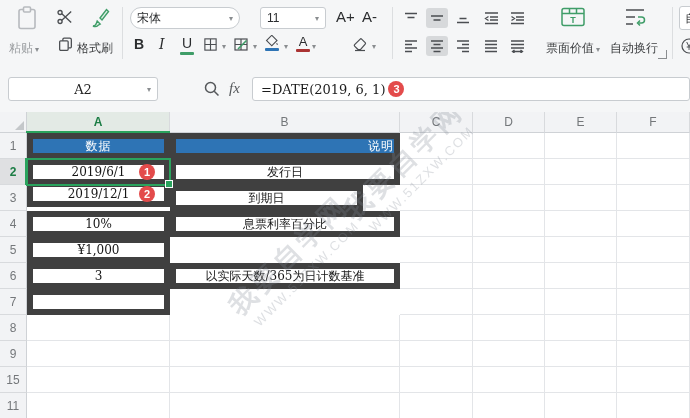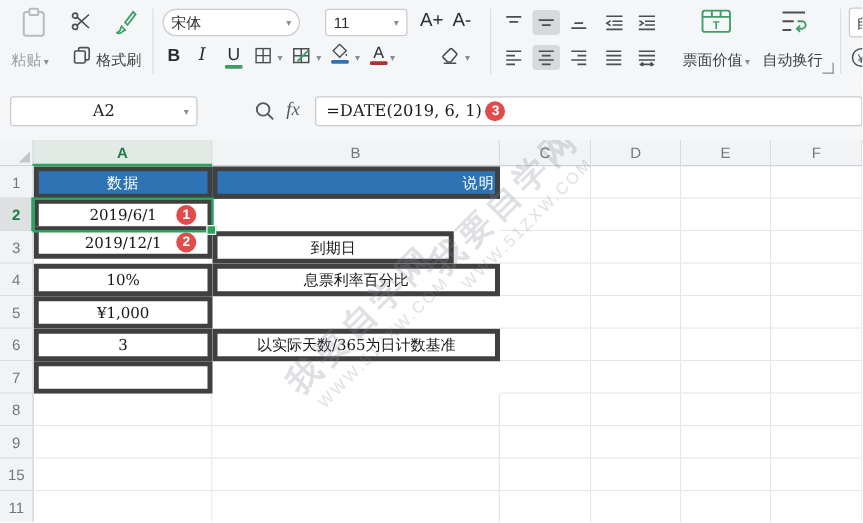--- a/index.html
+++ b/index.html
@@ -57,21 +57,21 @@
             border-right:1px solid #cfd2d6;border-bottom:1px solid #d8dadd;
             display:flex;align-items:center;justify-content:center;
             font-size:12px;color:#74777a;z-index:2;}
   .g-rowhdr.sel{background:#dfe0e2;color:#1c7d45;font-weight:bold;}
   .g-rowhdr.sel::after{content:"";position:absolute;top:-1px;bottom:-1px;right:-1px;
                        width:2px;background:#2aa35d;}
   .g-cell{position:absolute;box-sizing:border-box;background:#fff;
           border-right:1px solid #e3e5e8;border-bottom:1px solid #e3e5e8;
           display:flex;align-items:center;justify-content:center;
           font:12px "DejaVu Serif",serif;color:#161616;z-index:1;}
-  .g-cell.tbl{border:4px solid #404040;}
+  .g-cell.tbl{border:6px solid #404040;}
   .g-cell.thdr{background:#2e74b5;color:#fff;font-family:"Liberation Sans",sans-serif;
                letter-spacing:1px;font-size:12px;}
   .badge{width:16px;height:16px;border-radius:50%;background:#e34b4b;color:#fff;
          font:bold 11px/16px "Liberation Sans",sans-serif;text-align:center;flex:none;}
   .cell-badge{position:absolute;right:9px;top:50%;transform:translateY(-50%);}
   .inline-badge{margin-left:3px;}
   .sel-overlay{position:absolute;box-sizing:border-box;border:2px solid #2aa35d;z-index:4;
                pointer-events:none;}
   .sel-overlay .handle{position:absolute;right:-4px;bottom:-4px;width:6px;height:6px;
                        background:#2aa35d;border:1px solid #fff;pointer-events:auto;}
@@ -318,20 +318,23 @@
       <div class="g-cell tbl thdr" style="left: 170px; top: 21px; width: 230px; height: 26px; justify-content: flex-end;">
         <span>说明</span>
       </div>
       <div class="g-cell" style="left: 400px; top: 21px; width: 73px; height: 26px;"></div>
       <div class="g-cell" style="left: 473px; top: 21px; width: 72px; height: 26px;"></div>
       <div class="g-cell" style="left: 545px; top: 21px; width: 72px; height: 26px;"></div>
       <div class="g-cell" style="left: 617px; top: 21px; width: 73px; height: 26px;"></div>
       <div class="g-cell tbl" style="left: 27px; top: 47px; width: 143px; height: 26px;">
         <span>2019/6/1</span>
         <span class="badge cell-badge">1</span>
+      </div>
+      <div class="g-cell tbl" style="left: 170px; top: 47px; width: 230px; height: 26px;">
+        <span>发行日</span>
       </div>
       <div class="g-cell" style="left: 400px; top: 47px; width: 73px; height: 26px;"></div>
       <div class="g-cell" style="left: 473px; top: 47px; width: 72px; height: 26px;"></div>
       <div class="g-cell" style="left: 545px; top: 47px; width: 72px; height: 26px;"></div>
       <div class="g-cell" style="left: 617px; top: 47px; width: 73px; height: 26px;"></div>
       <div class="g-cell tbl" style="left: 27px; top: 69px; width: 143px; height: 26px;">
         <span>2019/12/1</span>
         <span class="badge cell-badge">2</span>
       </div>
       <div class="g-cell tbl" style="left: 170px; top: 73px; width: 193px; height: 26px; text-align: center;">

